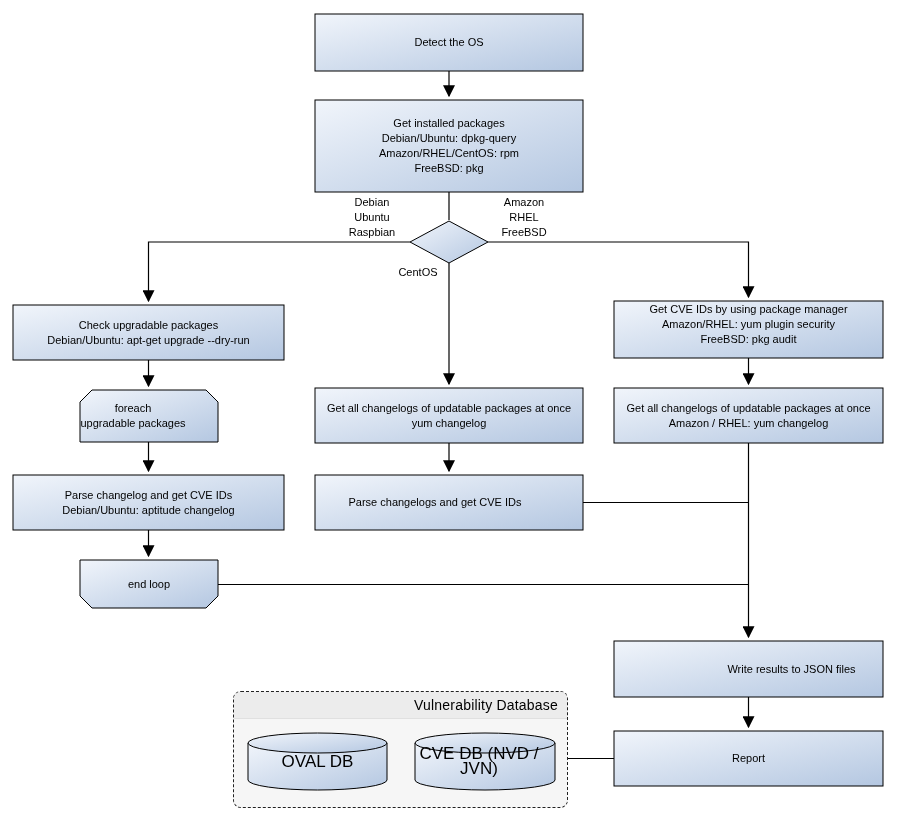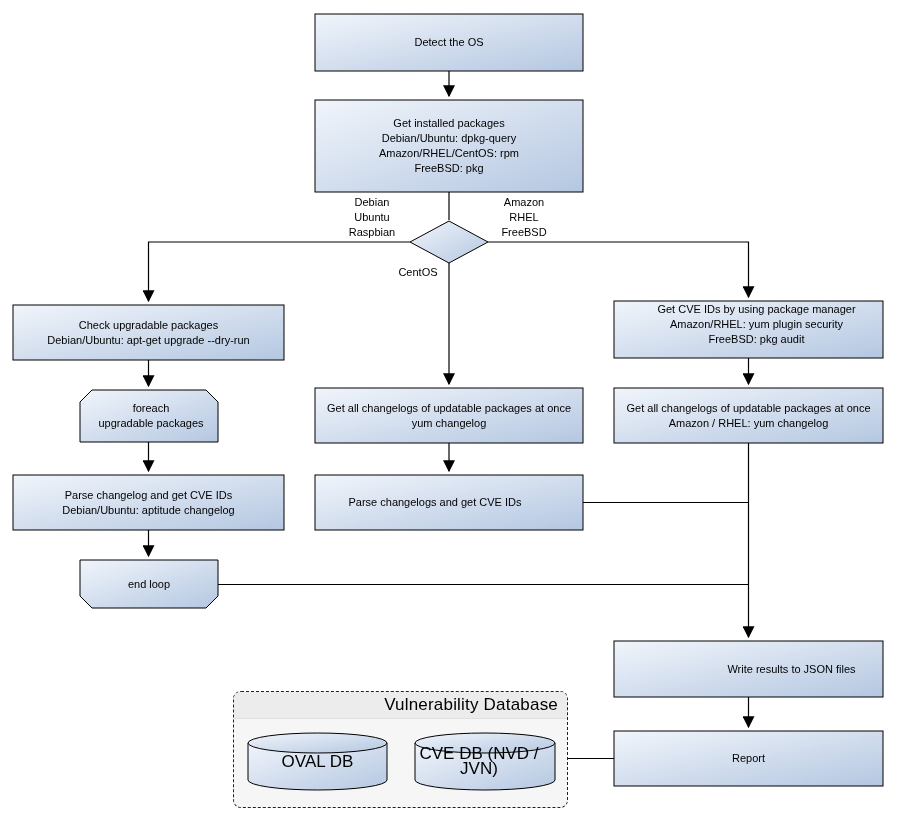--- a/index.html
+++ b/index.html
@@ -54,21 +54,21 @@
     height: 26px;
     background: #ececec;
     border-radius: 6px 6px 0 0;
     border-bottom: 1px solid #e0e0e0;
     display: flex;
     align-items: center;
     justify-content: flex-end;
     padding-right: 9px;
   }
   #vuln-db-title {
-    font-size: 17px;
+    font-size: 14px;
     color: #000000;
     letter-spacing: 0.2px;
   }
 </style>
 </head>
 <body>
 
 <div id="canvas">
 
   <div id="vuln-db-container">
@@ -131,29 +131,29 @@
     </g>
   </svg>
 
   <div class="node-label" style="left:315px; top:14px;  width:268px; height:57px;">Detect the OS</div>
   <div class="node-label" style="left:315px; top:100px; width:268px; height:92px;">Get installed packages
 Debian/Ubuntu: dpkg-query
 Amazon/RHEL/CentOS: rpm
 FreeBSD: pkg</div>
   <div class="node-label" style="left:6px;   top:305px; width:285px; height:55px;">Check upgradable packages
 Debian/Ubuntu: apt-get upgrade --dry-run</div>
-  <div class="node-label" style="left:82px;  top:390px; width:138px; height:52px;">foreach
+  <div class="node-label" style="left:64px;  top:390px; width:138px; height:52px;">foreach
 upgradable packages</div>
   <div class="node-label" style="left:13px;  top:475px; width:271px; height:55px;">Parse changelog and get CVE IDs
 Debian/Ubuntu: aptitude changelog</div>
   <div class="node-label" style="left:80px;  top:560px; width:138px; height:48px;">end loop</div>
   <div class="node-label" style="left:299px; top:388px; width:300px; height:55px;">Get all changelogs of updatable packages at once
 yum changelog</div>
   <div class="node-label" style="left:301px; top:475px; width:268px; height:55px;">Parse changelogs and get CVE IDs</div>
-  <div class="node-label" style="left:614px; top:301px; width:269px; height:46px;margin-left:8px;">Get CVE IDs by using package manager
+  <div class="node-label" style="left:614px; top:301px; width:269px; height:46px;">Get CVE IDs by using package manager
 Amazon/RHEL: yum plugin security
 FreeBSD: pkg audit</div>
   <div class="node-label" style="left:598px; top:388px; width:301px; height:55px;">Get all changelogs of updatable packages at once
 Amazon / RHEL: yum changelog</div>
   <div class="node-label" style="left:614px; top:641px; width:269px; height:56px;padding-left:43px;">Write results to JSON files</div>
   <div class="node-label" style="left:614px; top:731px; width:269px; height:55px;">Report</div>
 
   <div class="edge-label" style="left:338px; top:194px; width:68px; height:46px;">Debian
 Ubuntu
 Raspbian</div>

